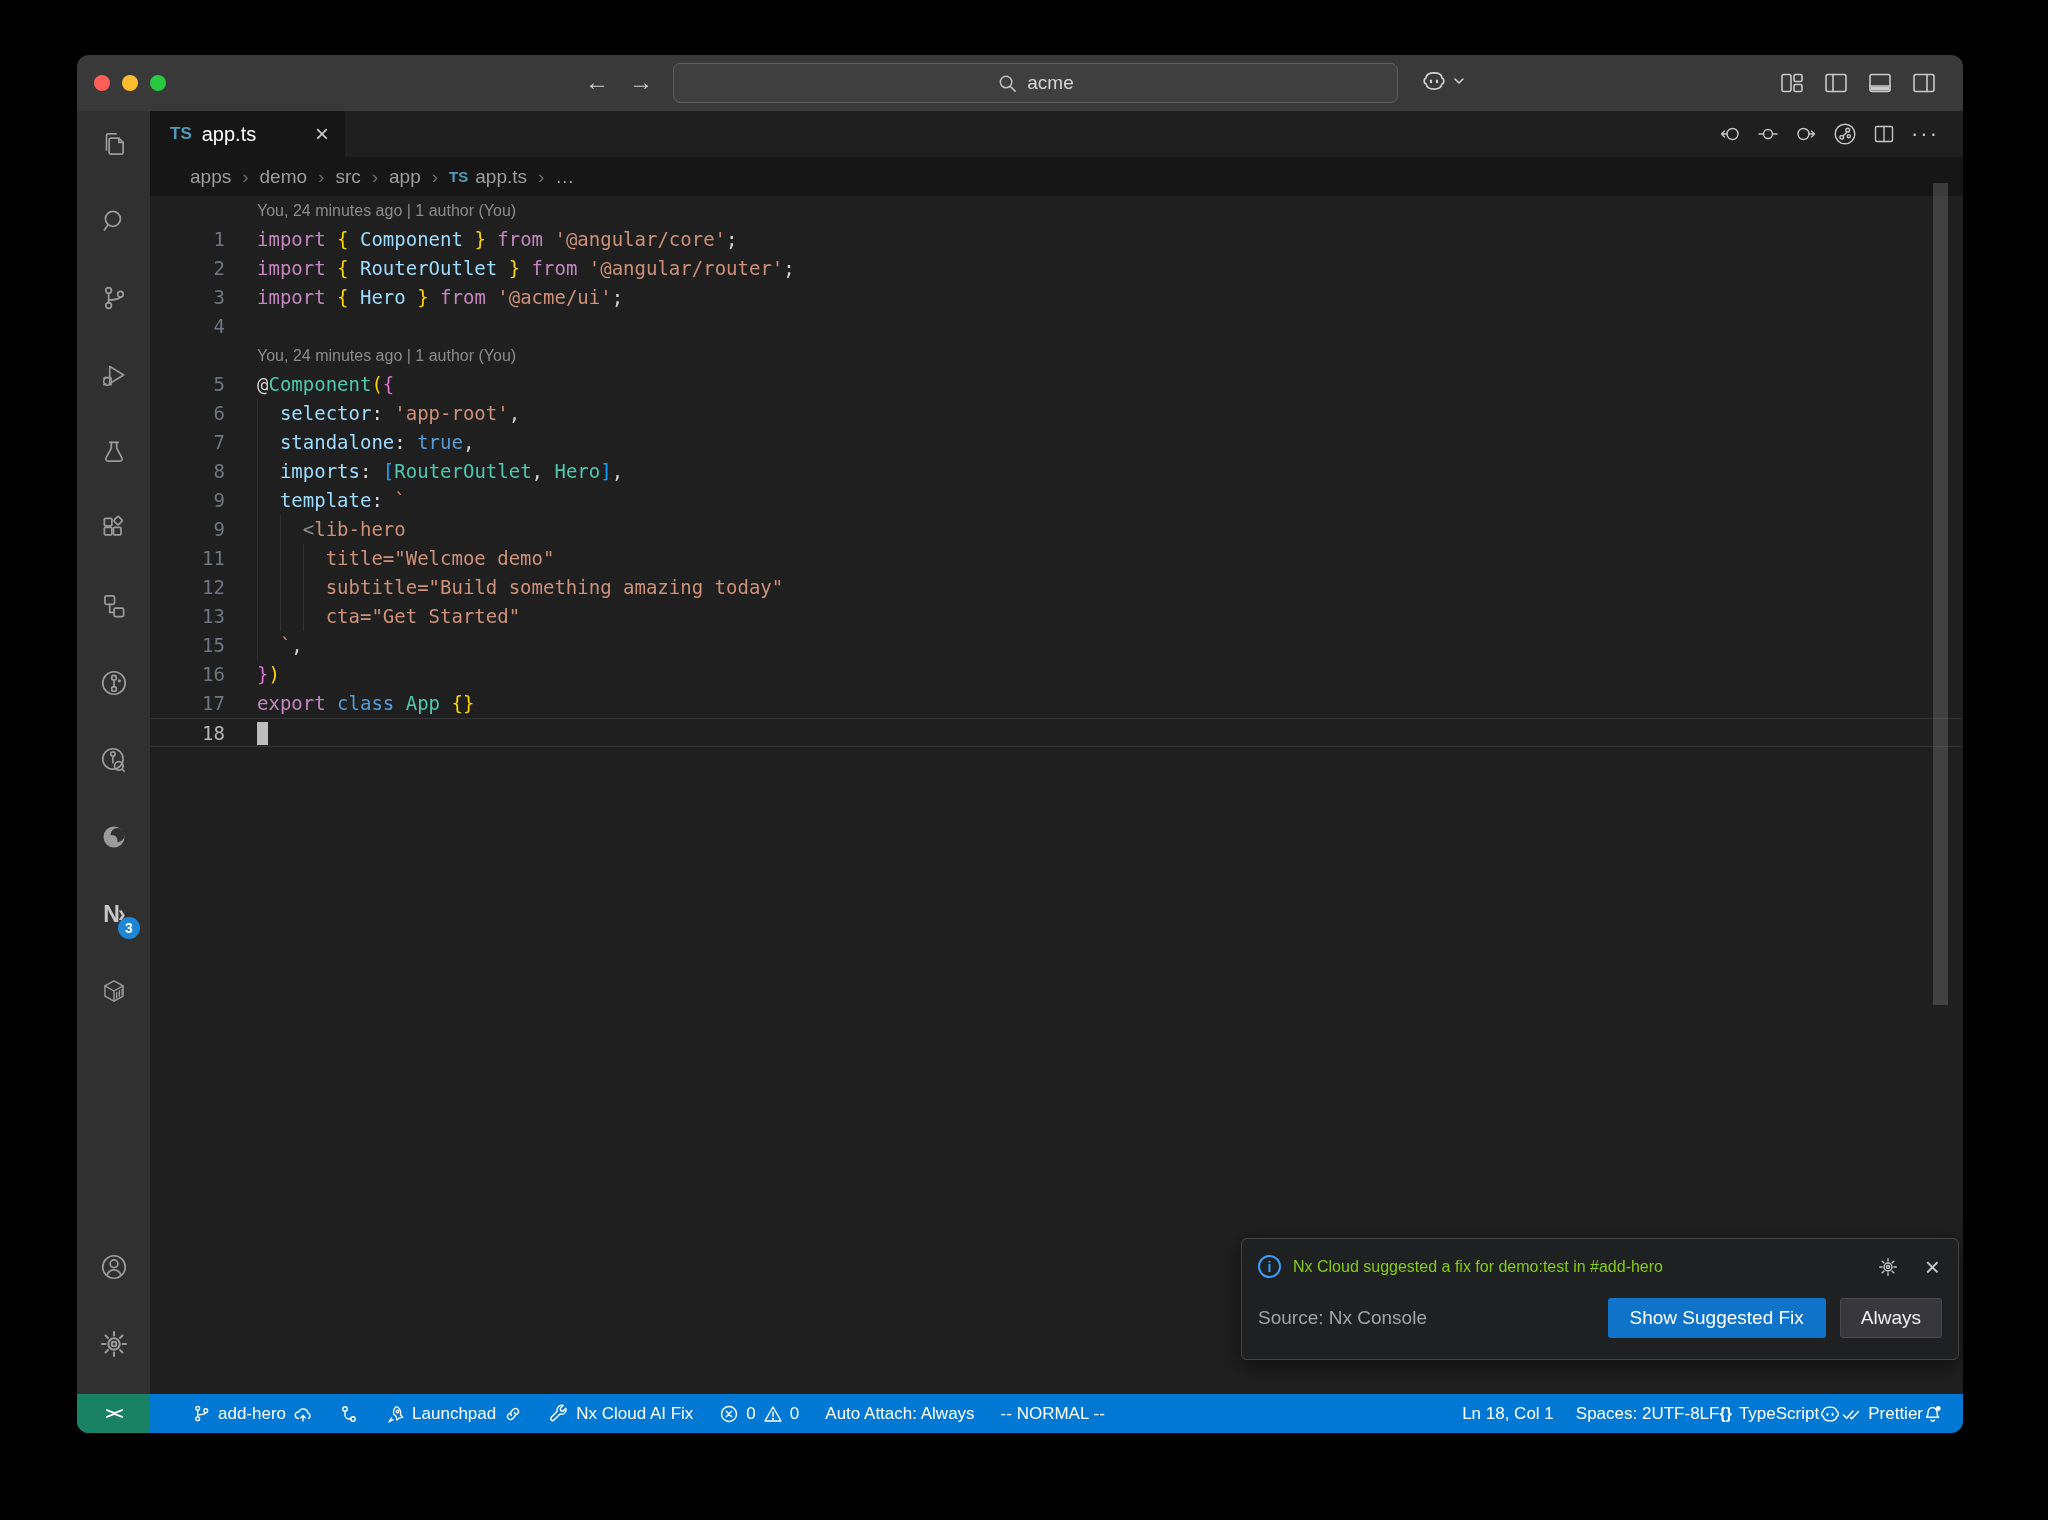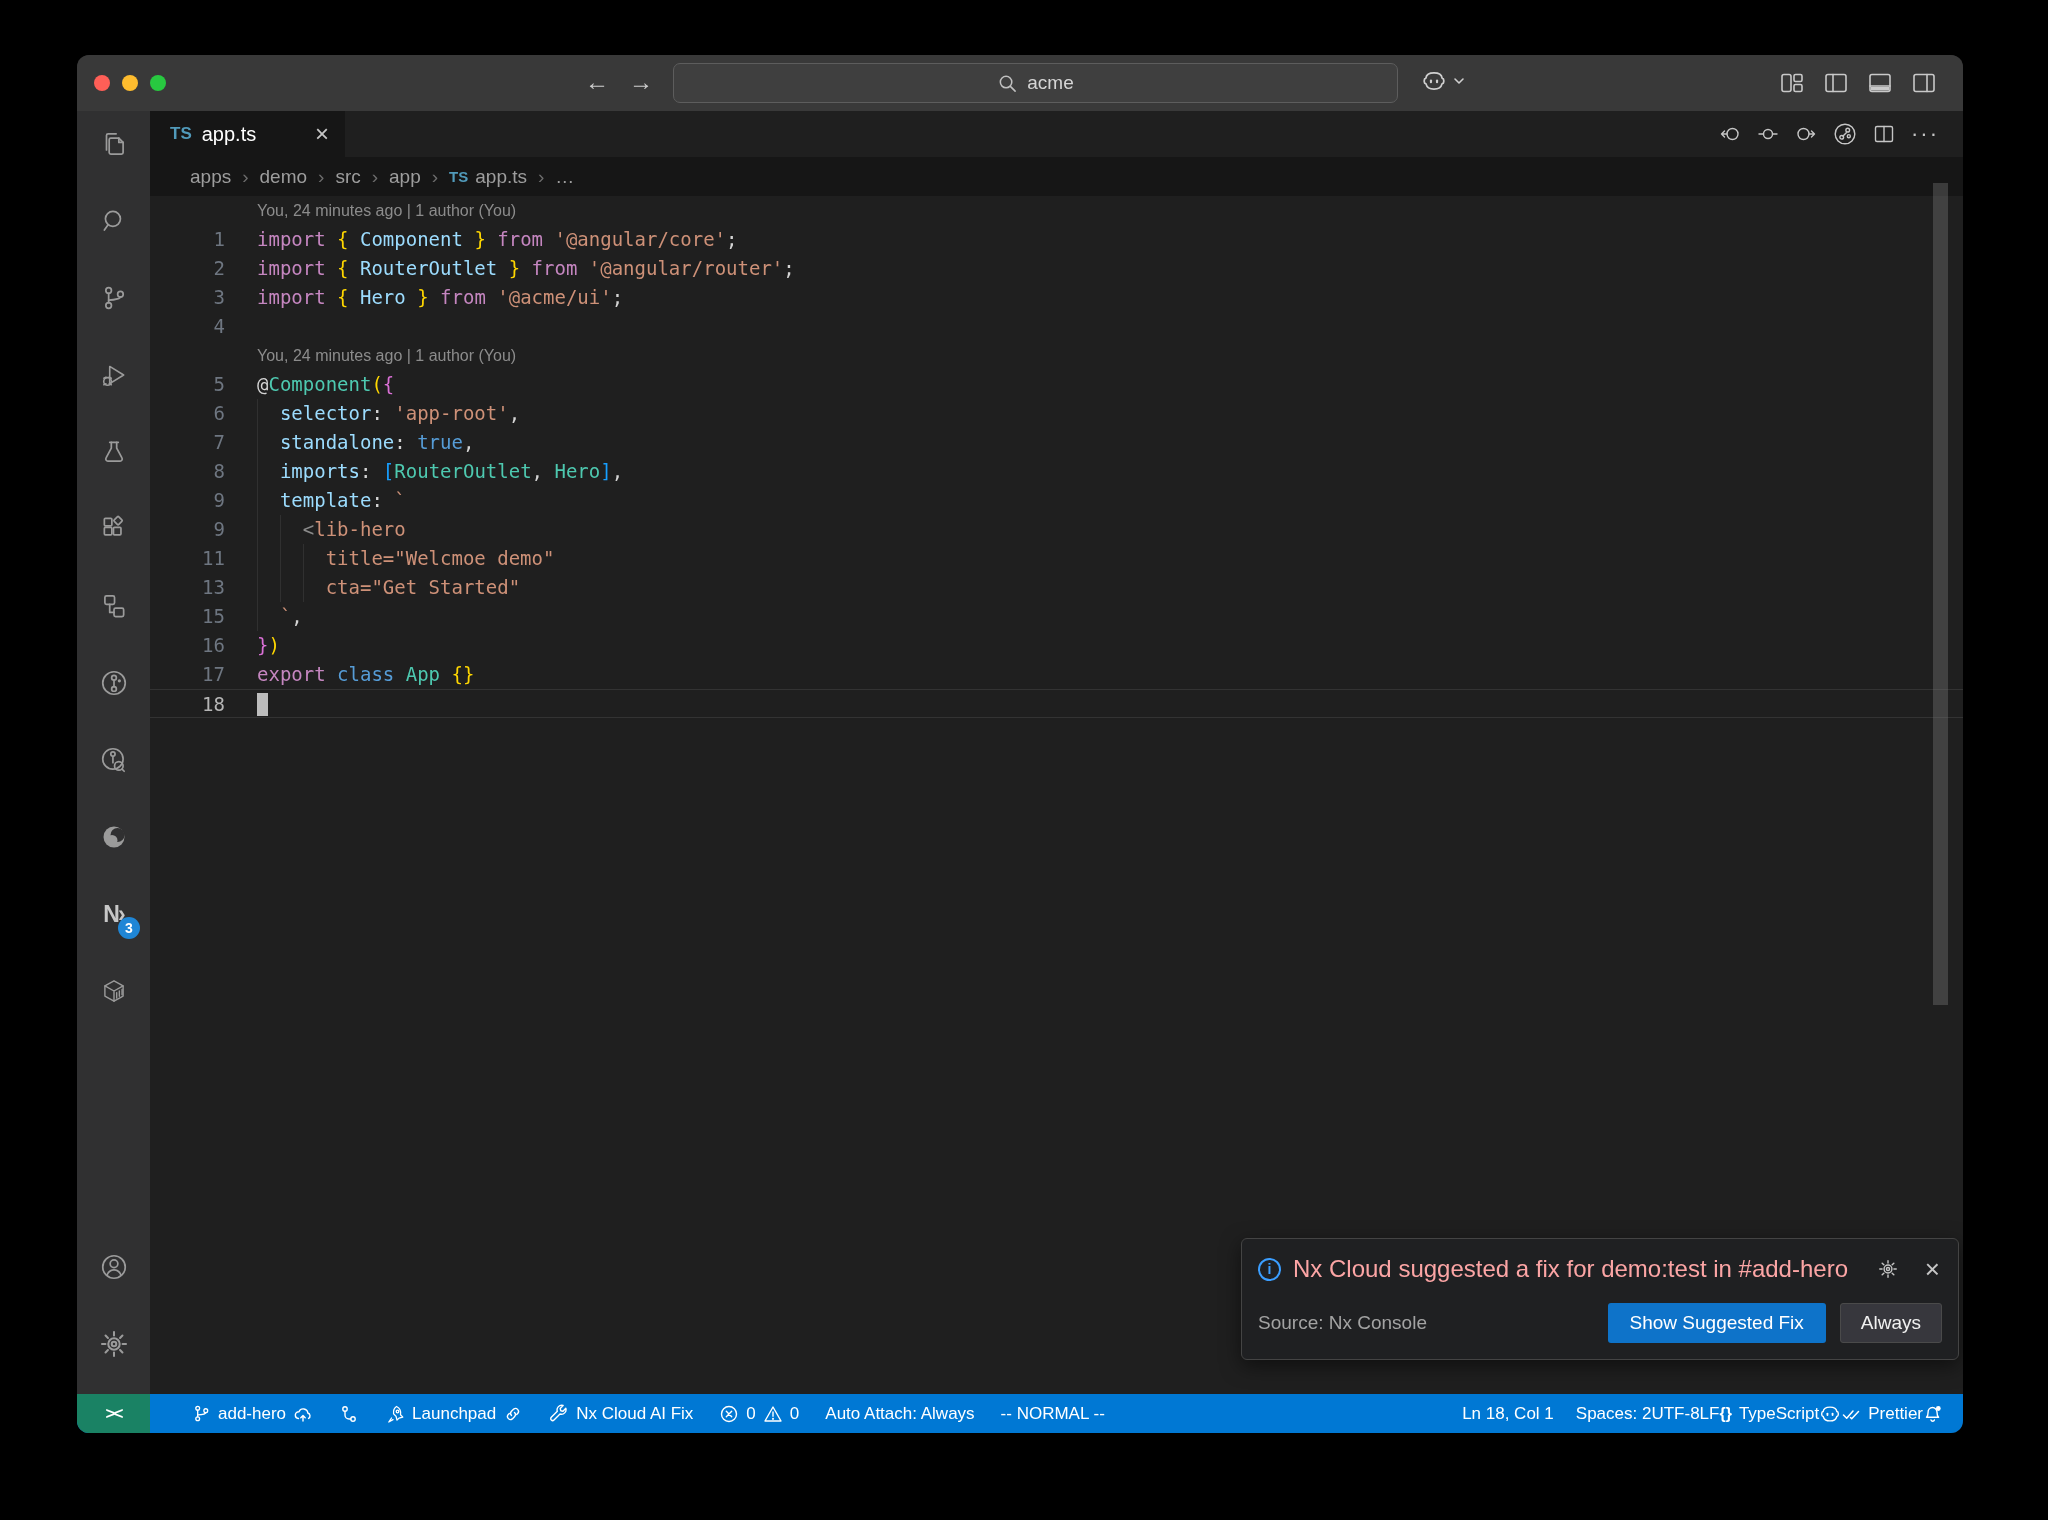--- a/index.html
+++ b/index.html
@@ -85,21 +85,21 @@
   .gap-right { margin-right:22px; }
   .braces-glyph { font-size:16px; font-weight:bold; }
 
   
   .toast { position:absolute; left:1164px; top:1183px; width:718px; height:122px;
            background:#1f2022; border:1px solid #444; border-radius:6px;
            box-shadow:0 6px 20px rgba(0,0,0,.5); }
   .toast-row1 { display:flex; align-items:center; gap:12px; padding:16px 18px 0 16px; }
   .info-ic { width:23px; height:23px; border-radius:50%; border:2px solid #3b9eff; color:#3b9eff;
              font-size:14px; font-weight:bold; display:flex; align-items:center; justify-content:center; flex:none; }
-  .toast-title { color:#fca5a5; font-size:24px; flex:1; }
+  .toast-title { color:#84cc16; font-size:16px; flex:1; }
   .toast-gear, .toast-close { color:#c6c6c6; cursor:pointer; display:flex; }
   .toast-gear { margin-right:14px; }
   .toast-close { font-size:26px; line-height:22px; }
   .toast-row2 { display:flex; align-items:center; padding:20px 16px 0 16px; }
   .toast-src { color:#a3a3a3; font-size:19px; flex:1; }
   .btn { height:40px; border-radius:3px; font-size:19px; display:flex; align-items:center;
          justify-content:center; cursor:pointer; }
   .btn-primary { background:#0e73c9; color:#fff; padding:0 22px; margin-right:14px; }
   .btn-secondary { background:#37373d; color:#f0f0f0; border:1px solid #4a4a4a; padding:0 20px; }
 </style>
@@ -379,20 +379,21 @@
         <div class="row"><span class="ln">3</span><span class="lc"><span class="tk-kw">import </span><span class="tk-b1">{ </span><span class="tk-cls">Hero</span><span class="tk-pun"> </span><span class="tk-b1">} </span><span class="tk-kw">from </span><span class="tk-str">'@acme/ui'</span><span class="tk-pun">;</span></span></div>
         <div class="row"><span class="ln">4</span><span class="lc"></span></div>
         <div class="row"><span class="codelens">You, 24 minutes ago | 1 author (You)</span></div>
         <div class="row"><span class="ln">5</span><span class="lc"><span class="tk-pun">@</span><span class="tk-type">Component</span><span class="tk-b1">(</span><span class="tk-b2">{</span></span></div>
         <div class="row"><span class="guide" style="left: 107px;"></span><span class="ln">6</span><span class="lc"><span class="tk-pun">  </span><span class="tk-cls">selector</span><span class="tk-pun">: </span><span class="tk-str">'app-root'</span><span class="tk-pun">,</span></span></div>
         <div class="row"><span class="guide" style="left: 107px;"></span><span class="ln">7</span><span class="lc"><span class="tk-pun">  </span><span class="tk-cls">standalone</span><span class="tk-pun">: </span><span class="tk-kw2">true</span><span class="tk-pun">,</span></span></div>
         <div class="row"><span class="guide" style="left: 107px;"></span><span class="ln">8</span><span class="lc"><span class="tk-pun">  </span><span class="tk-cls">imports</span><span class="tk-pun">: </span><span class="tk-b3">[</span><span class="tk-type">RouterOutlet</span><span class="tk-pun">, </span><span class="tk-type">Hero</span><span class="tk-b3">]</span><span class="tk-pun">,</span></span></div>
         <div class="row"><span class="guide" style="left: 107px;"></span><span class="ln">9</span><span class="lc"><span class="tk-pun">  </span><span class="tk-cls">template</span><span class="tk-pun">: </span><span class="tk-str">`</span></span></div>
         <div class="row"><span class="guide" style="left: 107px;"></span><span class="guide" style="left: 129.88px;"></span><span class="ln">9</span><span class="lc"><span class="tk-pun">    </span><span class="tk-dim">&lt;</span><span class="tk-str">lib-hero</span></span></div>
         <div class="row"><span class="guide" style="left: 107px;"></span><span class="guide" style="left: 129.88px;"></span><span class="guide" style="left: 152.76px;"></span><span class="ln">11</span><span class="lc"><span class="tk-pun">      </span><span class="tk-str">title="Welcmoe demo"</span></span></div>
+        <div class="row"><span class="guide" style="left: 107px;"></span><span class="guide" style="left: 129.88px;"></span><span class="guide" style="left: 152.76px;"></span><span class="ln">12</span><span class="lc"><span class="tk-pun">      </span><span class="tk-str">subtitle="Build something amazing today"</span></span></div>
         <div class="row"><span class="guide" style="left: 107px;"></span><span class="guide" style="left: 129.88px;"></span><span class="guide" style="left: 152.76px;"></span><span class="ln">13</span><span class="lc"><span class="tk-pun">      </span><span class="tk-str">cta="Get Started"</span></span></div>
         <div class="row"><span class="guide" style="left: 107px;"></span><span class="ln">15</span><span class="lc"><span class="tk-pun">  </span><span class="tk-str">`</span><span class="tk-pun">,</span></span></div>
         <div class="row"><span class="ln">16</span><span class="lc"><span class="tk-b2">}</span><span class="tk-b1">)</span></span></div>
         <div class="row"><span class="ln">17</span><span class="lc"><span class="tk-kw">export </span><span class="tk-kw2">class </span><span class="tk-type">App </span><span class="tk-b1">{}</span></span></div>
         <div class="row current"><span class="ln">18</span><span class="lc"></span><span class="cursor"></span></div>
       </div>
   </div>
   <div class="scrollbar"></div>
 
   <div class="toast">

